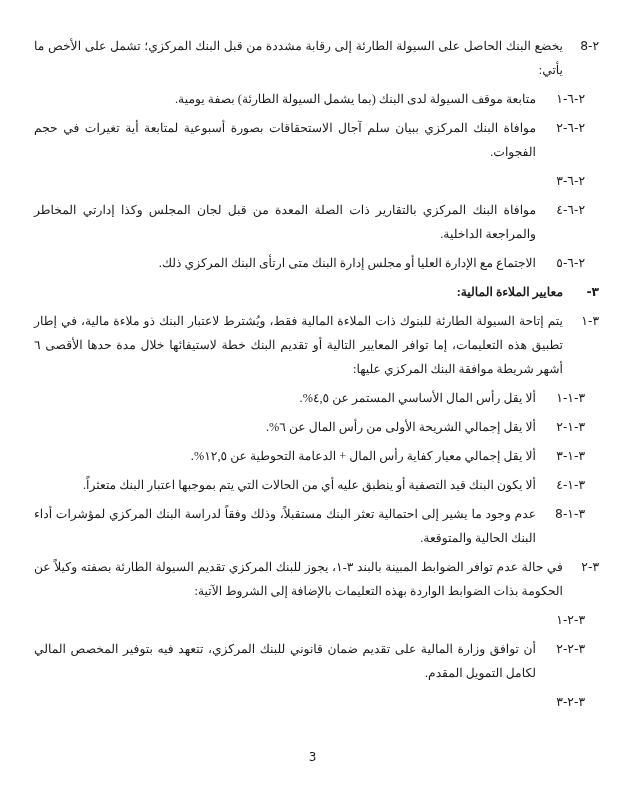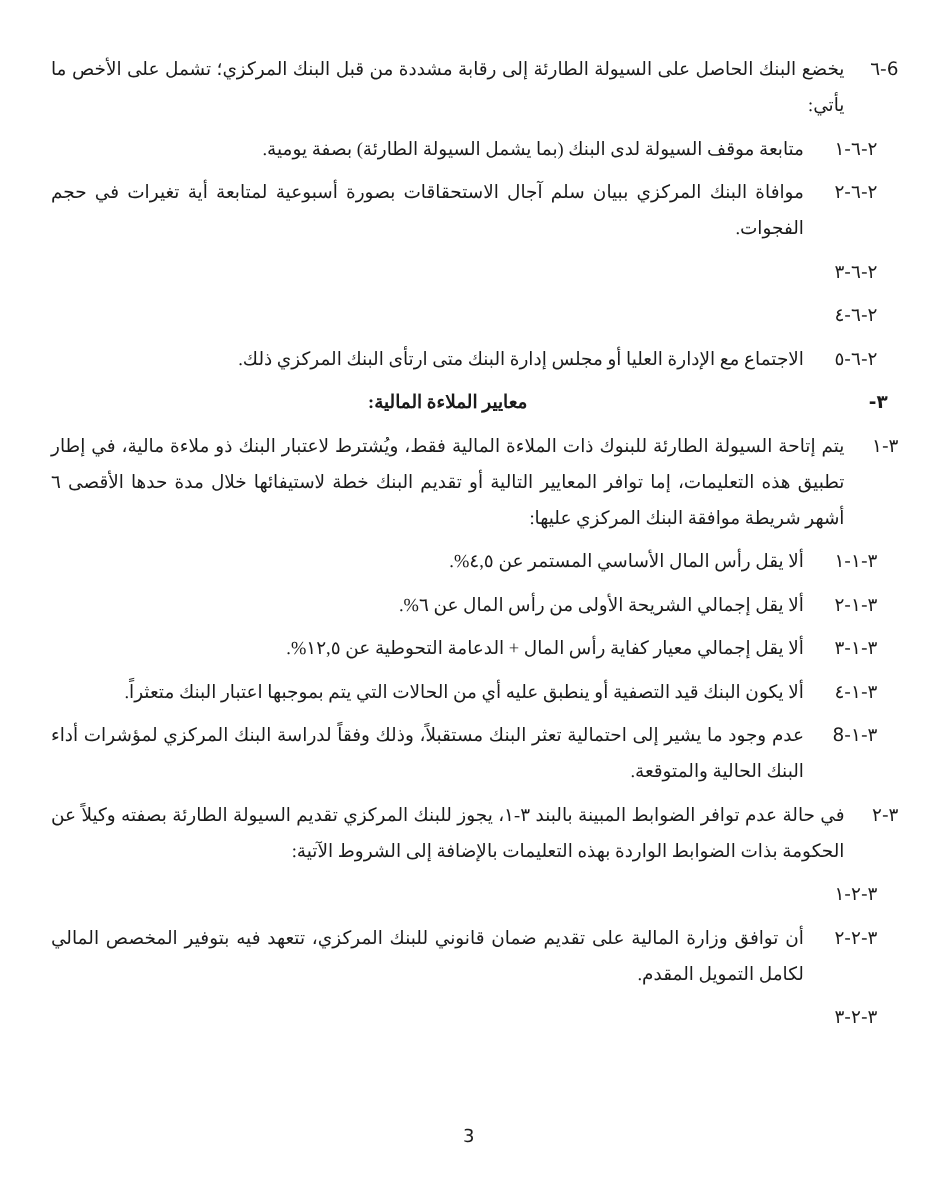--- a/index.html
+++ b/index.html
@@ -43,55 +43,56 @@
   .lvl2 { padding-right: 14px; }
   .lvl2 .num { min-width: 40px; }
   .clause .body {
     flex: 1 1 auto;
     text-align: justify;
     font-family: Liberation Serif, serif;
   }
   .clause.heading .num,
   .clause.heading .body {
     font-weight: 700;
-    text-align: center;
+    text-align: right;
   }
   .page-footer {
     position: absolute;
     bottom: 36px;
     left: 0;
     right: 0;
     text-align: center;
     font-size: 12px;
     color: #1b1b1b;
   }
 </style>
 </head>
 <body>
 
 <div class="page">
   <main class="doc" dir="rtl">
 
   <div class="clause lvl1">
-      <span class="num">6-٦</span>
+      <span class="num">٢-8</span>
       <span class="body">يخضع البنك الحاصل على السيولة الطارئة إلى رقابة مشددة من قبل البنك المركزي؛ تشمل على الأخص ما يأتي:</span>
     </div>
       <div class="clause lvl2">
       <span class="num">٢-٦-١</span>
       <span class="body">متابعة موقف السيولة لدى البنك (بما يشمل السيولة الطارئة) بصفة يومية.</span>
     </div>
       <div class="clause lvl2">
       <span class="num">٢-٦-٢</span>
       <span class="body">موافاة البنك المركزي ببيان سلم آجال الاستحقاقات بصورة أسبوعية لمتابعة أية تغيرات في حجم الفجوات.</span>
     </div>
       <div class="clause lvl2">
       <span class="num">٢-٦-٣</span>
     </div>
       <div class="clause lvl2">
       <span class="num">٢-٦-٤</span>
+      <span class="body">موافاة البنك المركزي بالتقارير ذات الصلة المعدة من قبل لجان المجلس وكذا إدارتي المخاطر والمراجعة الداخلية.</span>
     </div>
       <div class="clause lvl2">
       <span class="num">٢-٦-٥</span>
       <span class="body">الاجتماع مع الإدارة العليا أو مجلس إدارة البنك متى ارتأى البنك المركزي ذلك.</span>
     </div>
       <div class="clause lvl1 heading">
       <span class="num">٣-</span>
       <span class="body">معايير الملاءة المالية:</span>
     </div>
       <div class="clause lvl1">

